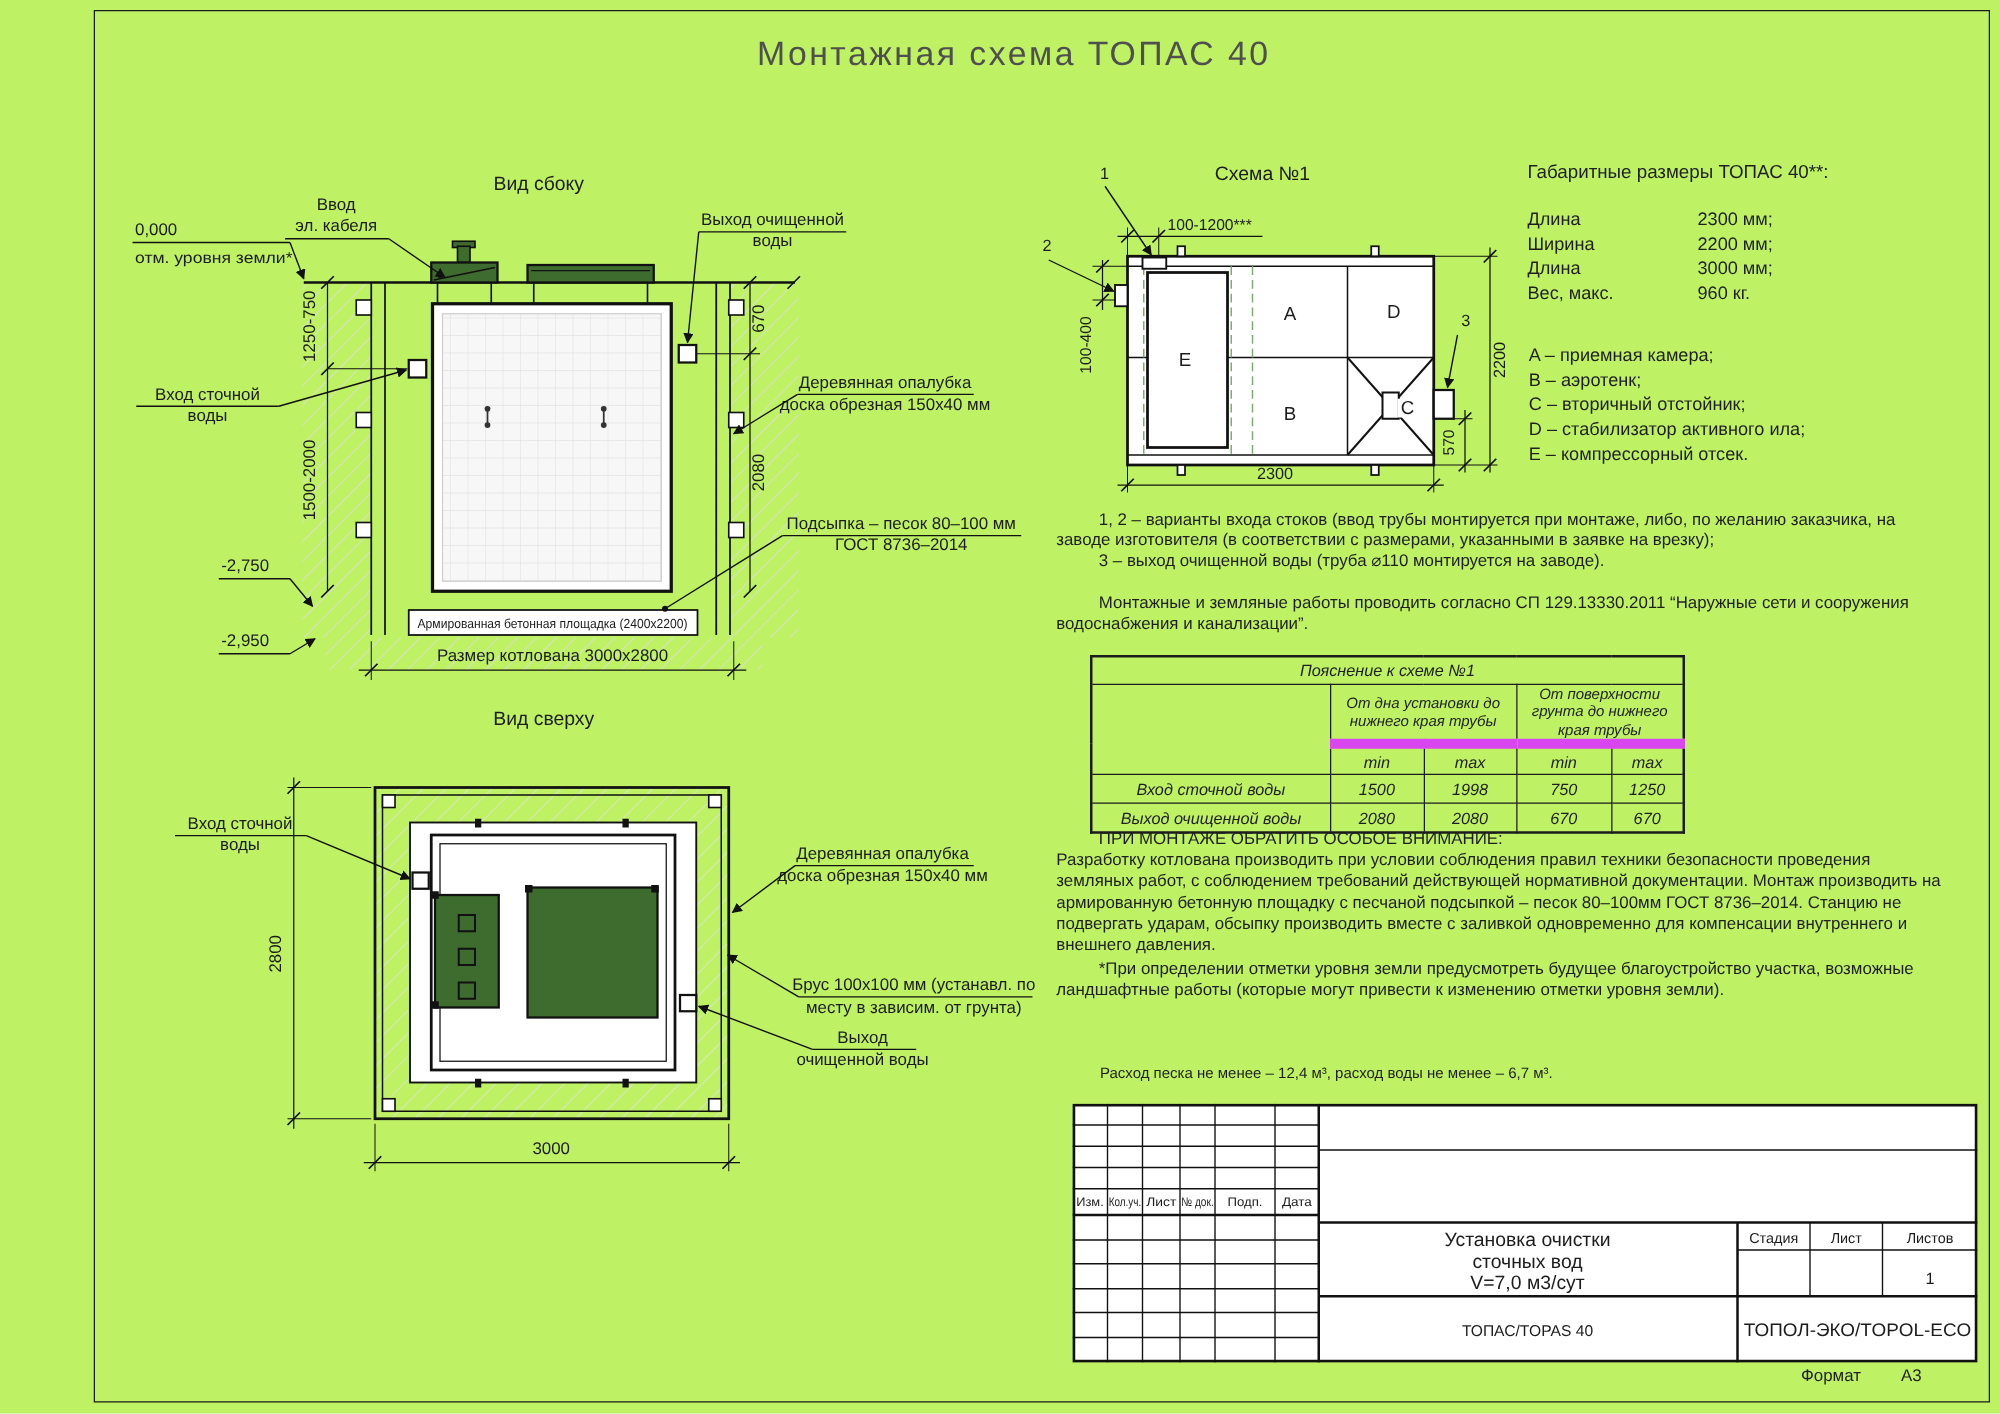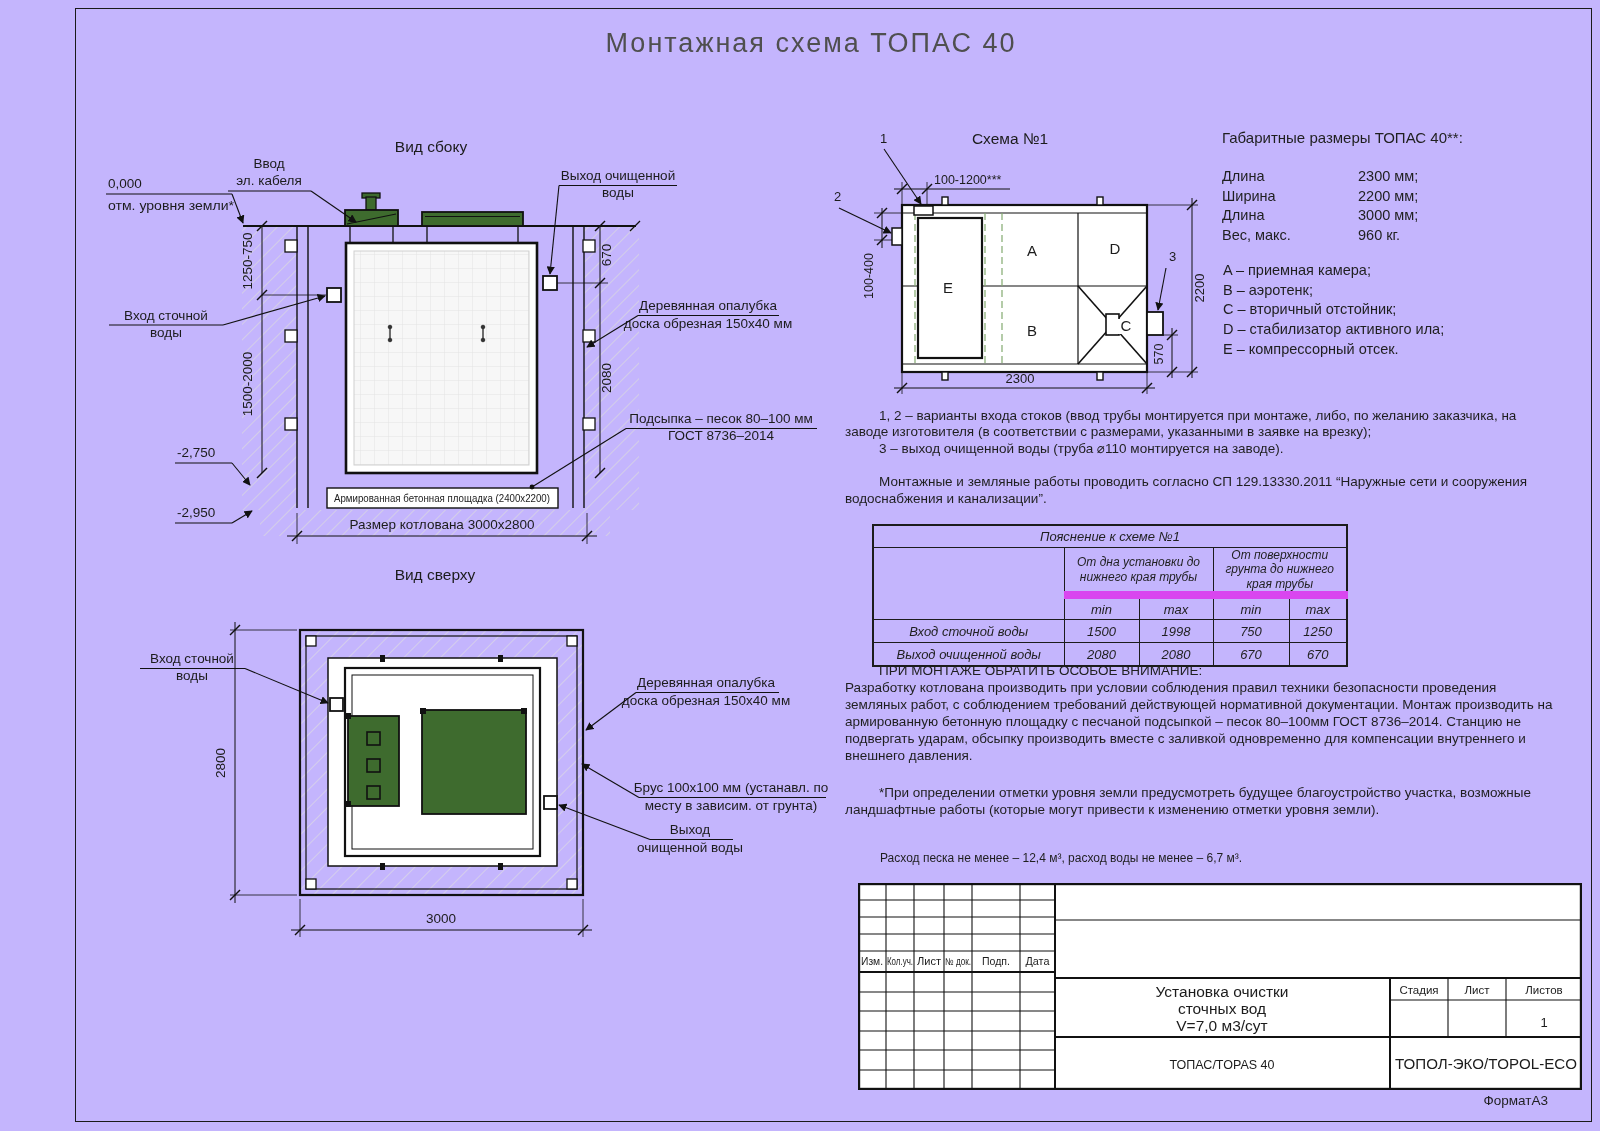--- a/index.html
+++ b/index.html
@@ -1,47 +1,47 @@
 <!DOCTYPE html>
 <html><head>
 <meta charset="utf-8">
 <style>
   html,body{margin:0;padding:0;background:#fff;}
-  #sheet{position:relative;width:1600px;height:1131px;background:#c4b5fd;overflow:hidden;
+  #sheet{position:relative;width:1600px;height:1131px;background:#bef264;overflow:hidden;
          font-family:"Liberation Sans","DejaVu Sans",sans-serif;color:#1f1f1f;}
   .frame{position:absolute;left:75px;top:8px;width:1515px;height:1112px;border:1.6px solid #1a1a1a;}
   .abs{position:absolute;}
   #sheet-title{left:480px;top:28px;width:662px;text-align:center;font-size:27px;
                letter-spacing:2px;color:#4f4f4f;}
   svg text{font-family:"Liberation Sans","DejaVu Sans",sans-serif;fill:#1c1c1c;}
   .mid{text-anchor:middle}
   .s15{font-size:15.5px}.s13{font-size:13.5px}.s12{font-size:12.5px}.s10{font-size:10.5px}
   
   #dims-block{left:1222px;top:129px;width:330px;}
   #dims-block .hd{font-size:15px;margin:0 0 21px 0;}
   .dim-row{font-size:14.5px;line-height:19.7px;}
   .dim-row .dl{display:inline-block;width:136px;}
-  #legend-block{left:1223px;top:261px;width:340px;font-size:14.5px;line-height:19.7px;}
+  #legend-block{left:1223px;top:276px;width:340px;font-size:14.5px;line-height:19.7px;}
   #notes-block{left:845px;top:408px;width:706px;font-size:13.5px;line-height:16.4px;}
   #notes-block p{margin:0;text-indent:34px;}
   #notes-block p.gap{margin-top:17px;}
   table.expl{position:absolute;left:872px;top:524px;border-collapse:collapse;
              border:2.2px solid #1c1c1c;font-size:13px;table-layout:fixed;}
   table.expl td{border:1.2px solid #1c1c1c;text-align:center;padding:0 2px;overflow:hidden;font-style:italic;}
   table.expl td.tt{height:21px;}
   table.expl td.grp{height:40px;font-size:12px;line-height:1.2;border-bottom:8px solid #d946ef;}
   table.expl td.mm{height:20px;}
   table.expl td.dr{height:22px;}
   #attention-block{left:845px;top:662px;width:708px;font-size:13.5px;line-height:17px;}
   #attention-block p{margin:0;}
   #attention-block p.ind{text-indent:34px;}
-  #attention-block .stars{margin-top:20px;}
+  #attention-block .stars{margin-top:2px;}
   #consumption{left:880px;top:851px;font-size:12px;}
-  #format-row{left:1430px;top:1093px;width:118px;display:flex;justify-content:flex-end;
-              font-size:13.5px;}
+  #format-row{left:1430px;top:1093px;width:118px;display:flex;justify-content:center;
+              font-size:13.5px;gap:32px;}
 </style>
 </head>
 <body>
 
 <div id="sheet">
   <div class="frame"></div>
 
   <div class="abs" id="sheet-title">Монтажная схема ТОПАС 40</div>
 
   <svg class="abs" style="left:80px;top:128px" width="760" height="430" viewBox="0 0 760 430">

